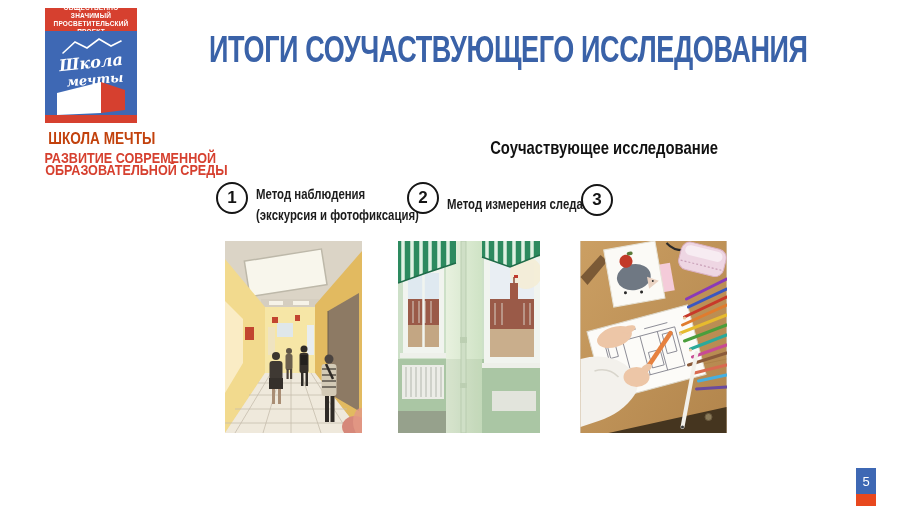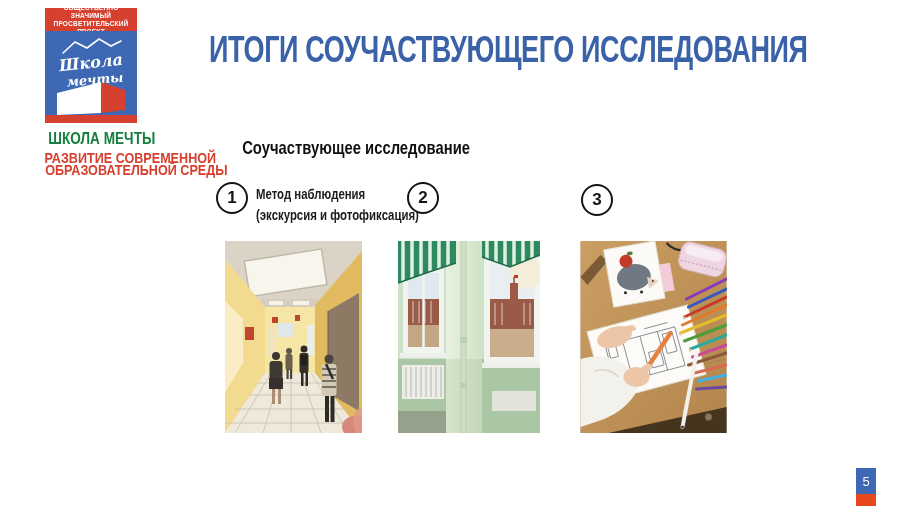--- a/index.html
+++ b/index.html
@@ -15,30 +15,30 @@
     color:#fff; font-weight:bold; font-size:6.5px; line-height:8px; text-align:center;
     display:flex; flex-direction:column; justify-content:center; letter-spacing:.2px; }
   .logo-blue { position:absolute; left:45px; top:31px; width:92px; height:84px; background:#3e68b4; }
   .logo-roof { position:absolute; left:16px; top:6px; width:62px; height:20px; }
   .logo-script1 { position:absolute; left:0; top:22px; width:100%; text-align:center; color:#fff;
     font:italic bold 16px "DejaVu Serif", serif; transform:rotate(-6deg); }
   .logo-script2 { position:absolute; left:4px; top:41px; width:100%; text-align:center; color:#fff;
     font:italic bold 13px "DejaVu Serif", serif; transform:rotate(-5deg); }
   .logo-building { position:absolute; left:0; bottom:0; width:92px; height:38px; }
   .logo-redstrip { position:absolute; left:45px; top:115px; width:92px; height:8px; background:#d6402f; }
-  .logo-name { position:absolute; left:35px; top:129px; width:112px; text-align:center; color:#15803d;
+  .logo-name { position:absolute; left:35px; top:129px; width:112px; text-align:center; color:#c2410c;
     font-size:17px; font-weight:bold; }
   .logo-tagline { position:absolute; left:35px; top:153px; width:112px; text-align:center; color:#d6402f;
     font-size:14px; font-weight:bold; line-height:11.5px; }
   .logo-tagline .cond-c { transform:scaleX(.9); }
 
   
   .title { position:absolute; left:209px; top:31px; color:#3a62a8; font-size:37px; font-weight:bold; line-height:1; }
   .title .cond { transform:scaleX(.73); letter-spacing:-.5px; }
-  .subtitle { position:absolute; left:210px; top:137px; width:540px; text-align:left; color:#111;
+  .subtitle { position:absolute; left:210px; top:137px; width:540px; text-align:right; color:#111;
     font-size:19px; font-weight:bold; }
 
   
   .circle { position:absolute; width:32px; height:32px; border:2.5px solid #151515; border-radius:50%;
     display:flex; align-items:center; justify-content:center; font-size:17px; font-weight:bold; color:#151515; background:#fff; }
   .m-label { position:absolute; font-size:15px; font-weight:bold; color:#1c1c1c; line-height:21px; }
   .m-label .cond { display:block; transform:scaleX(.76); }
   .c1 { left:216px; top:182px; } .l1 { left:256px; top:183px; }
   .c2 { left:407px; top:182px; } .l2 { left:447px; top:193px; }
   .c3 { left:581px; top:184px; } .l3 { left:620px; top:172px; }
@@ -97,20 +97,23 @@
   <div class="circle c1">
     <span>1</span>
   </div>
   <div class="m-label l1">
     <span class="cond">Метод наблюдения</span>
     <span class="cond">(экскурсия и фотофиксация)</span>
   </div>
 
   <div class="circle c2">
     <span>2</span>
+  </div>
+  <div class="m-label l2">
+    <span class="cond">Метод измерения следа</span>
   </div>
 
   <div class="circle c3">
     <span>3</span>
   </div>
 
   <div class="photo p1">
     <svg viewBox="0 0 137 192">
       <rect width="137" height="192" fill="#e7dcc7"></rect>
       <rect width="137" height="100" fill="#dbd4c6"></rect>

